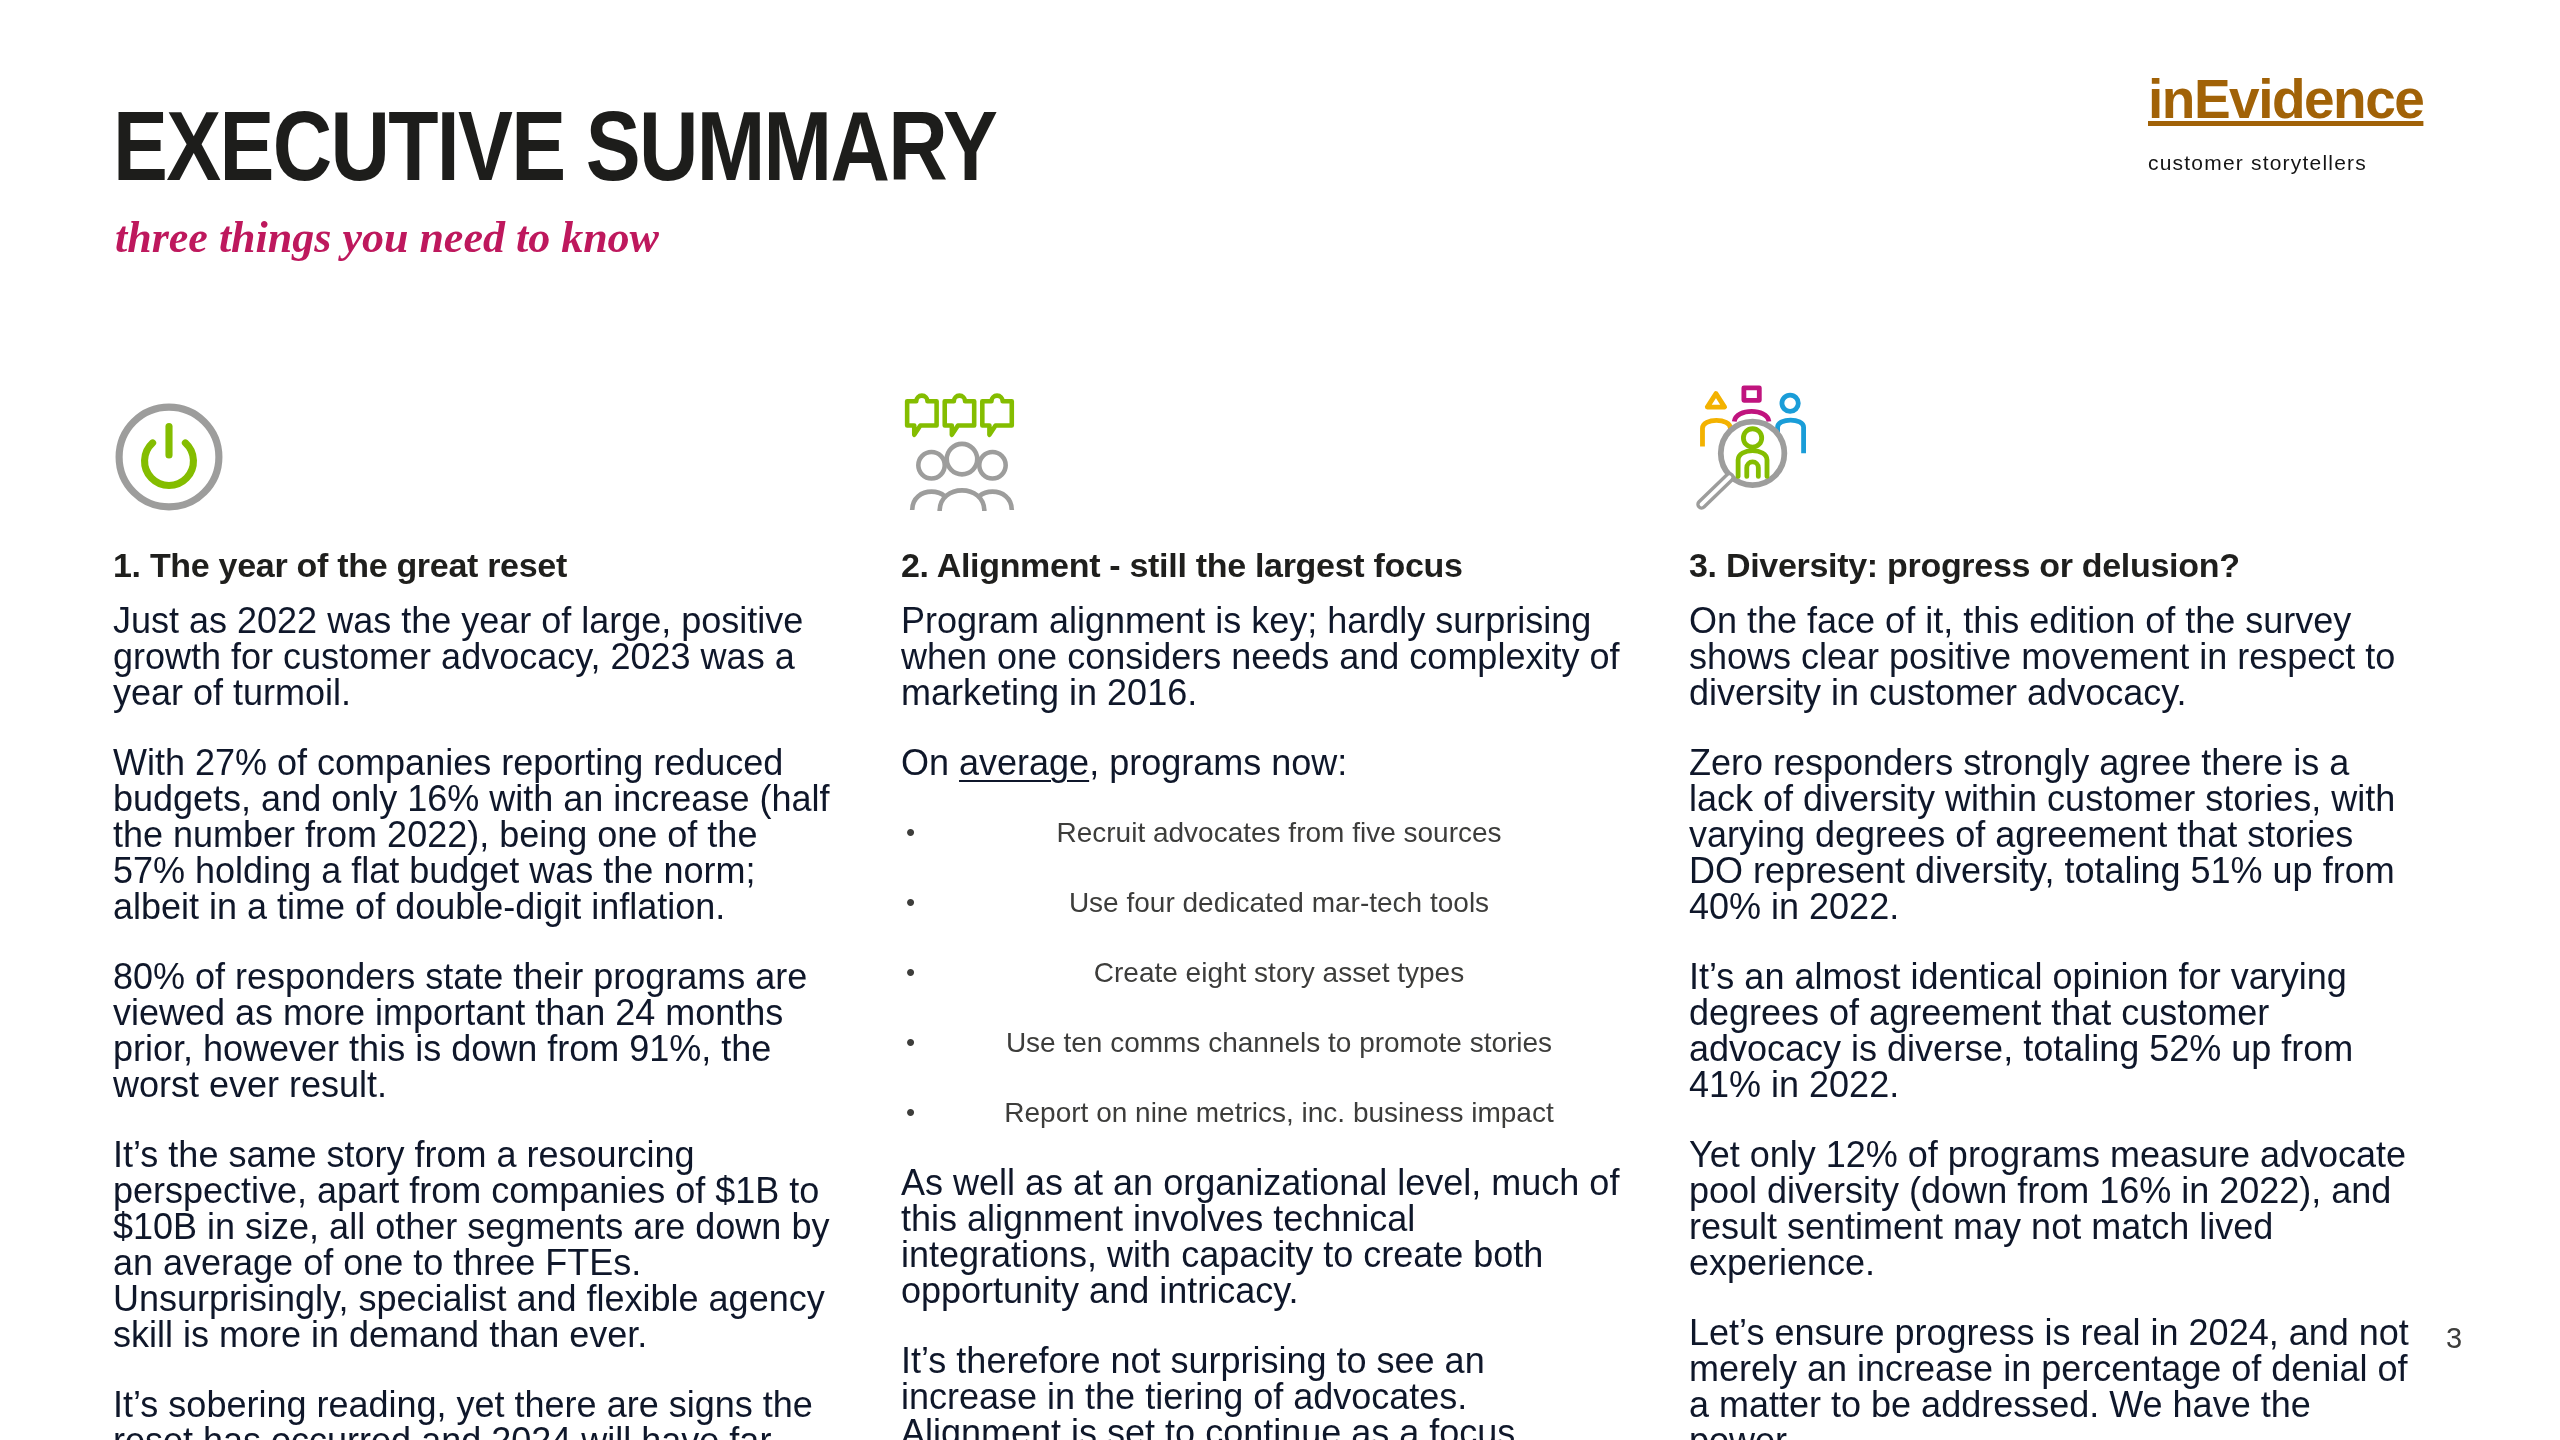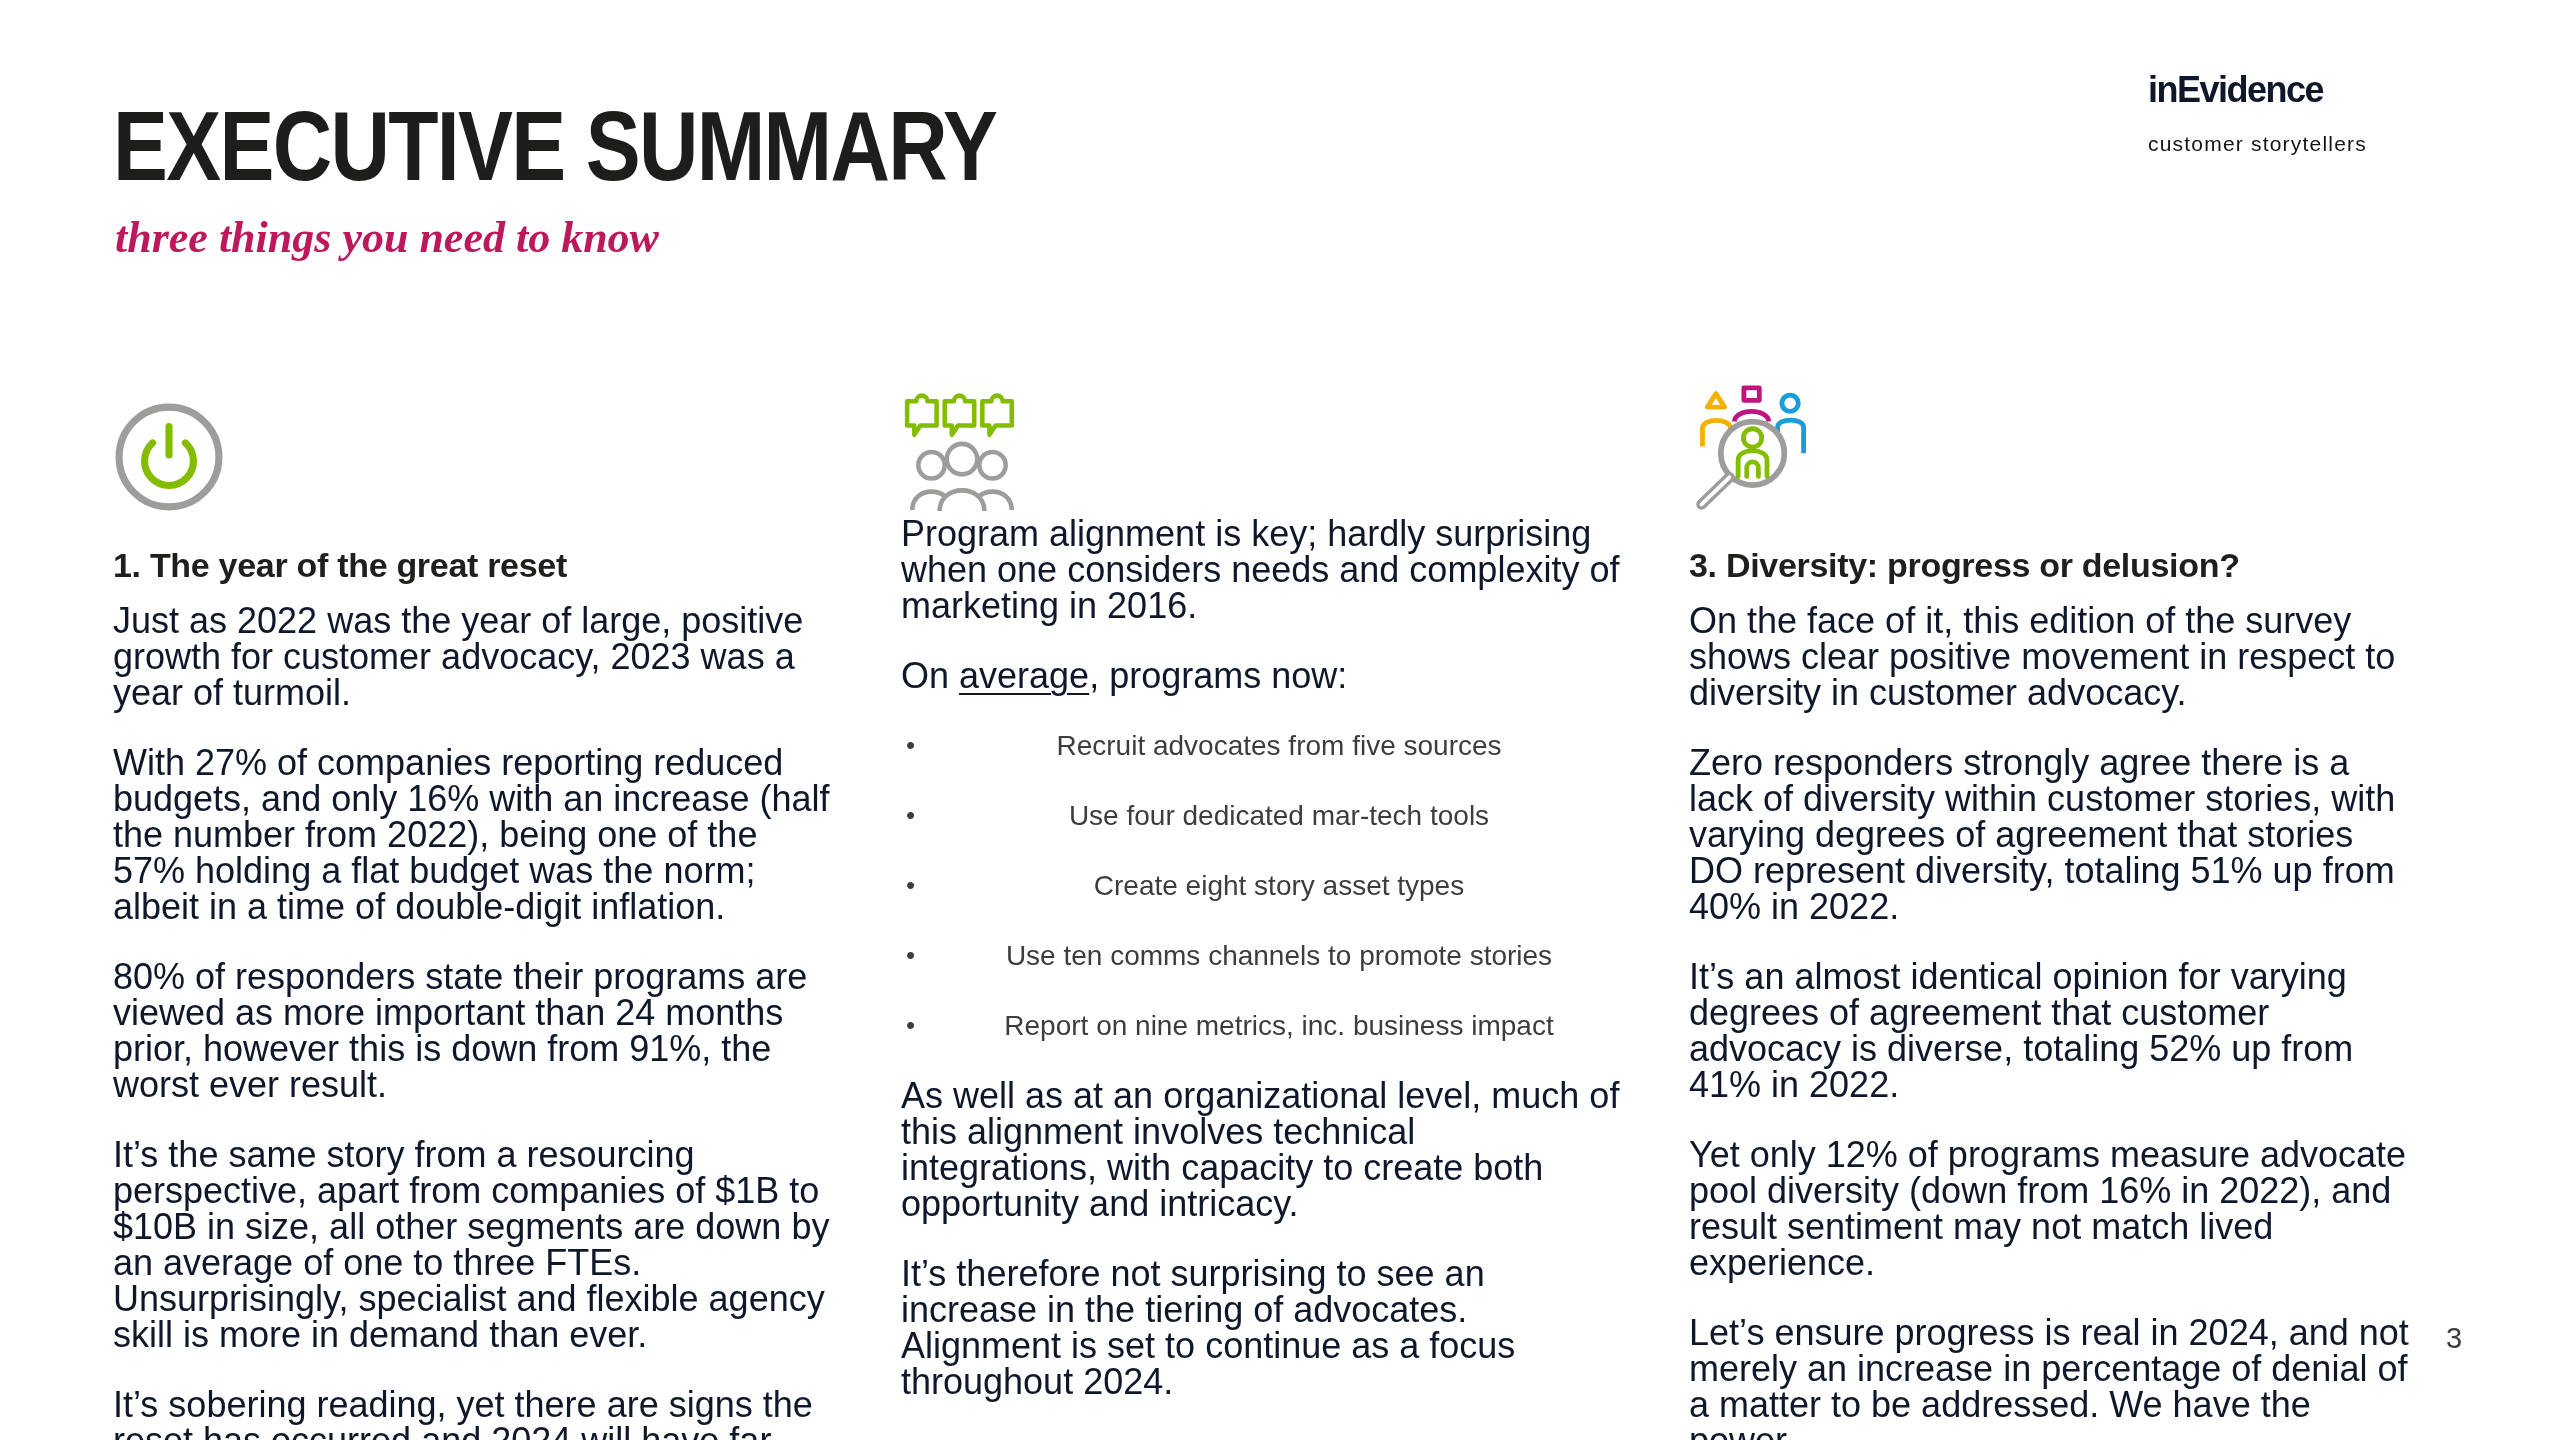--- a/index.html
+++ b/index.html
@@ -29,25 +29,26 @@
     font-family:"Liberation Serif", serif;
     font-style:italic;
     font-weight:600;
     font-size:44px;
     color:#be185d;
     letter-spacing:0px;
   }
   
   .logo{position:absolute;left:2148px;top:72px;}
   .logo-word{
-    font-size:36px;
+    font-size:55px;
     font-weight:800;
     letter-spacing:-1.5px;
-    color:#0f172a;
+    color:#a16207;
     line-height:1;
+    text-decoration:underline;
   }
   .logo-tag{
     margin-top:24px;
     font-size:21px;
     font-weight:500;
     letter-spacing:1.2px;
     color:#141414;
   }
   
   .columns{
@@ -148,20 +149,21 @@
           <g fill="#ffffff" stroke="#9d9d9c" stroke-width="4.5">
             <circle cx="30" cy="76" r="13"></circle>
             <path d="M11 120 C11 96 49 96 49 120"></path>
             <circle cx="90" cy="76" r="13"></circle>
             <path d="M71 120 C71 96 109 96 109 120"></path>
             <circle cx="60" cy="70" r="15"></circle>
             <path d="M38 121 C38 94 82 94 82 121"></path>
           </g>
         </svg>
       </div>
+      <h2>2. Alignment - still the largest focus</h2>
       <p>Program alignment is key; hardly surprising when one considers needs and complexity of marketing in 2016.</p>
       <p><span>On </span><span class="u">average</span><span>, programs now:</span></p>
       <ul>
         <li>Recruit advocates from five sources</li>
         <li>Use four dedicated mar-tech tools</li>
         <li>Create eight story asset types</li>
         <li>Use ten comms channels to promote stories</li>
         <li>Report on nine metrics, inc. business impact</li>
       </ul>
       <p>As well as at an organizational level, much of this alignment involves technical integrations, with capacity to create both opportunity and intricacy.</p>

